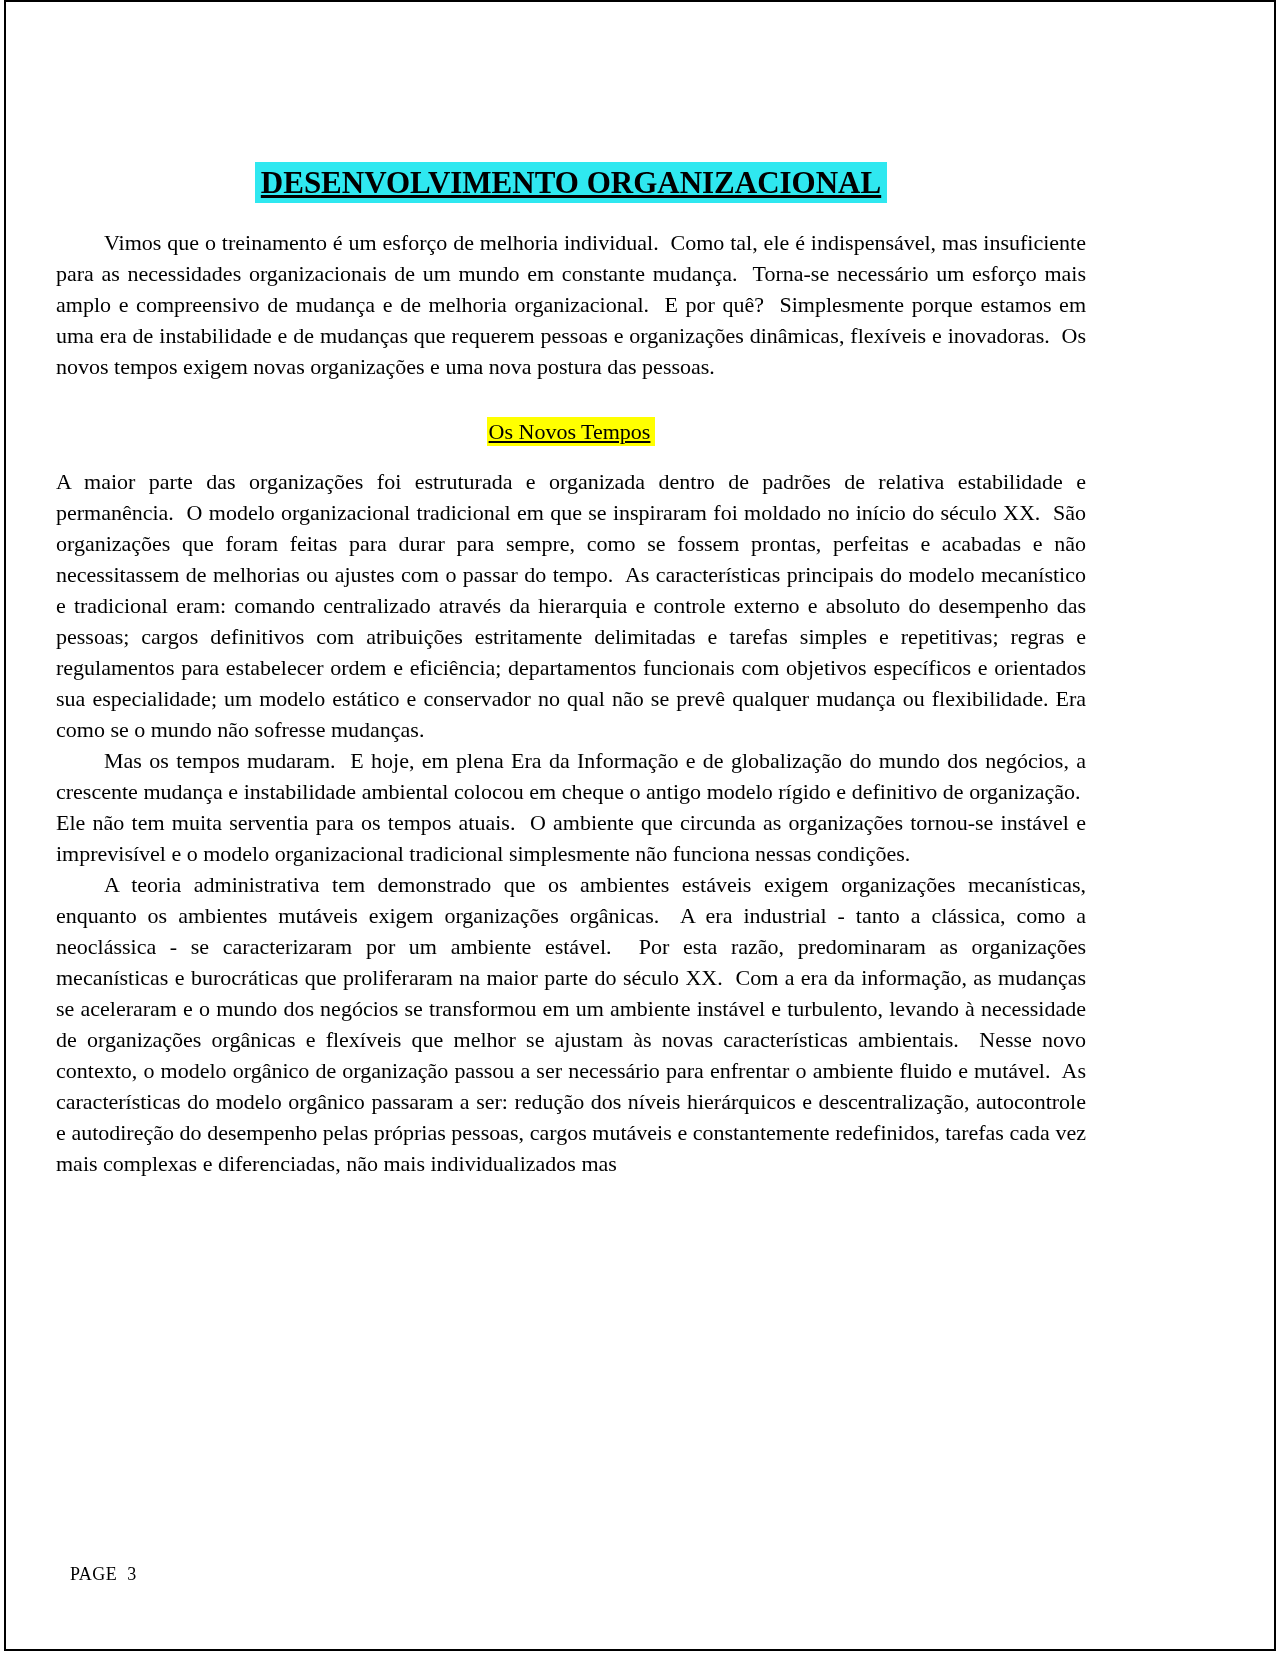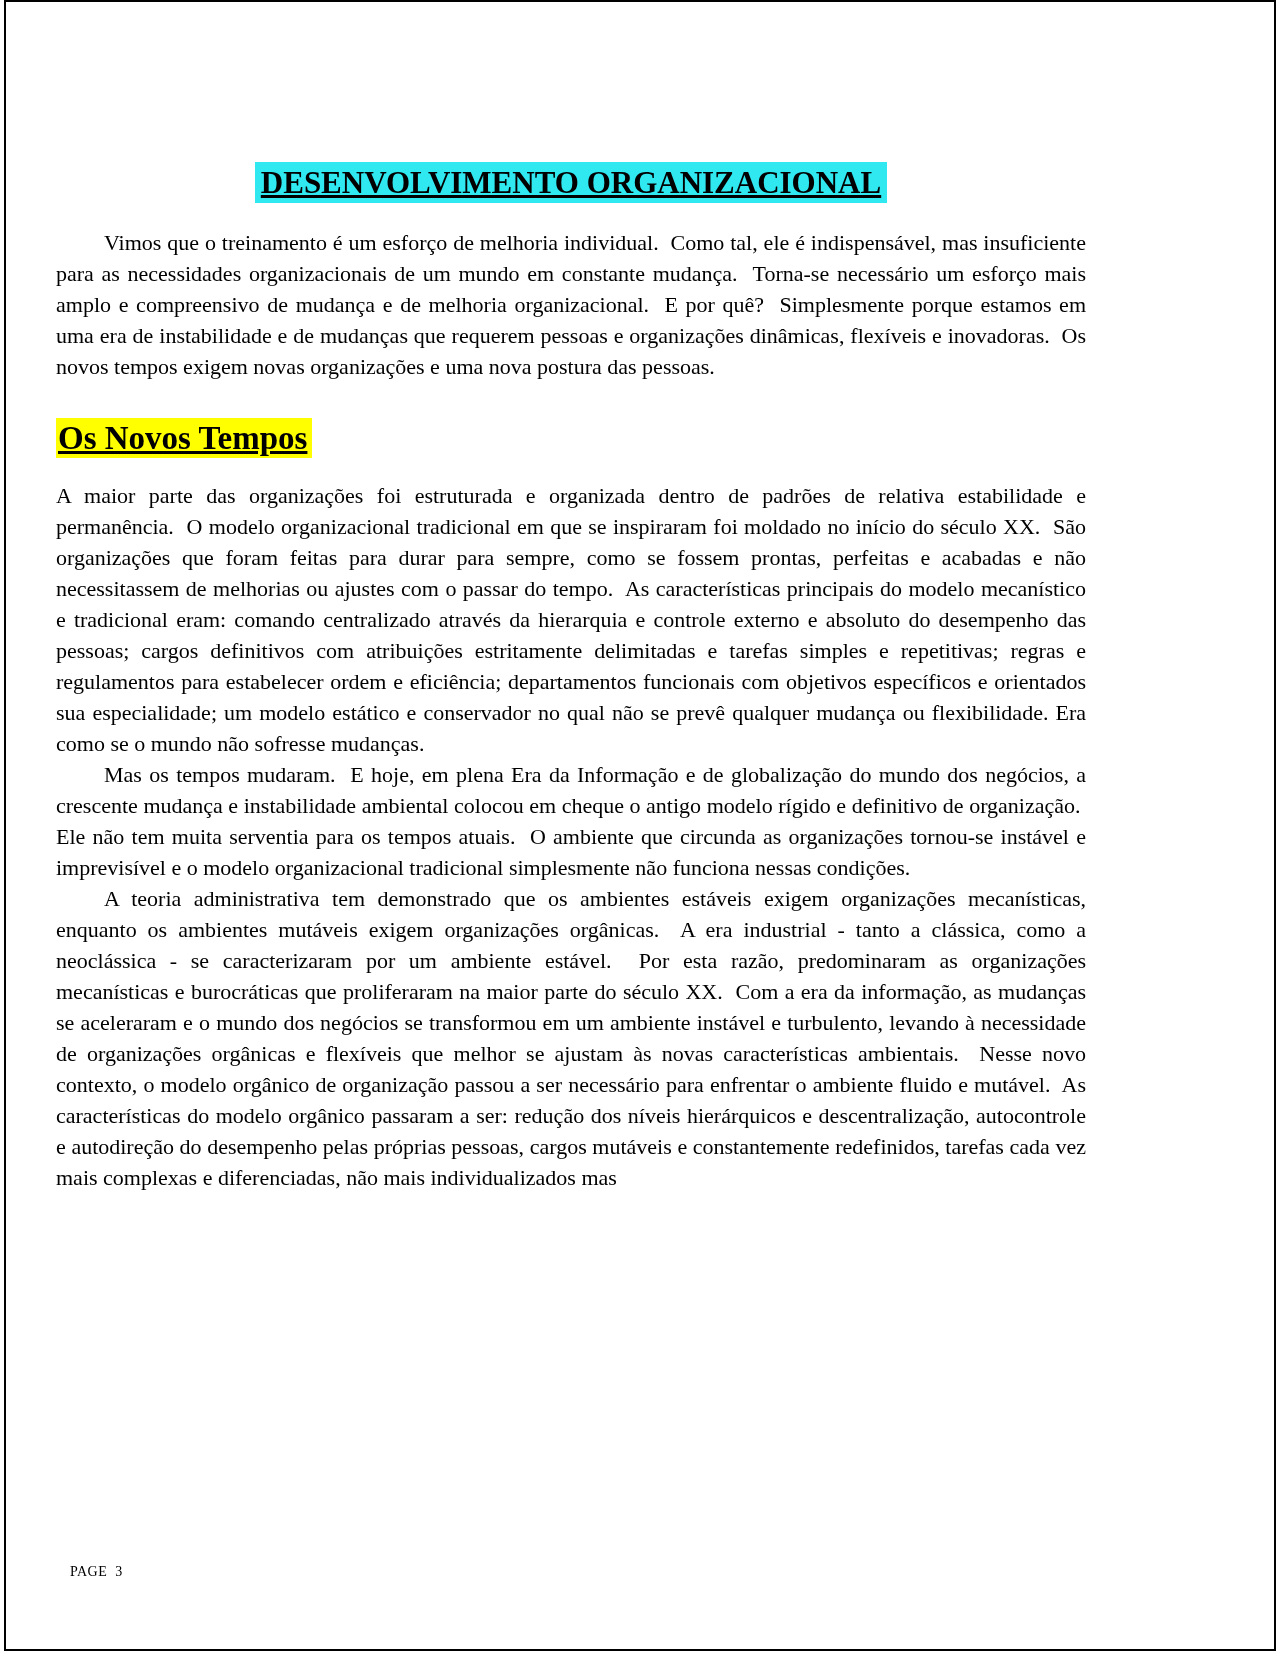--- a/index.html
+++ b/index.html
@@ -39,23 +39,24 @@
     font-size: 31px;
     font-weight: bold;
     line-height: 1.25;
   }
   .title .hl {
     text-decoration: underline;
     padding: 3px 6px;
   }
   .heading {
     margin: 36px 0 21px 0;
-    font-size: 33px;
-    font-weight: bold;
+    font-size: 22px;
+    font-weight: normal;
     line-height: 1.25;
+    text-align: center;
   }
   .heading .hl {
     text-decoration: underline;
     padding: 2px 5px 2px 2px;
   }
   p.body {
     margin: 0;
     padding: 0;
     font-size: 22px;
     line-height: 31px;
@@ -64,21 +65,21 @@
   p.body.first {
     margin-top: 24px;
   }
   p.body.indent {
     text-indent: 48px;
   }
   .footer {
     position: absolute;
     left: 70px;
     top: 1564px;
-    font-size: 14px;
+    font-size: 18px;
     letter-spacing: 0.5px;
   }
 </style>
 </head>
 <body>
 
 <div class="page">
   <div class="page-border"></div>
   <div class="content">
 

